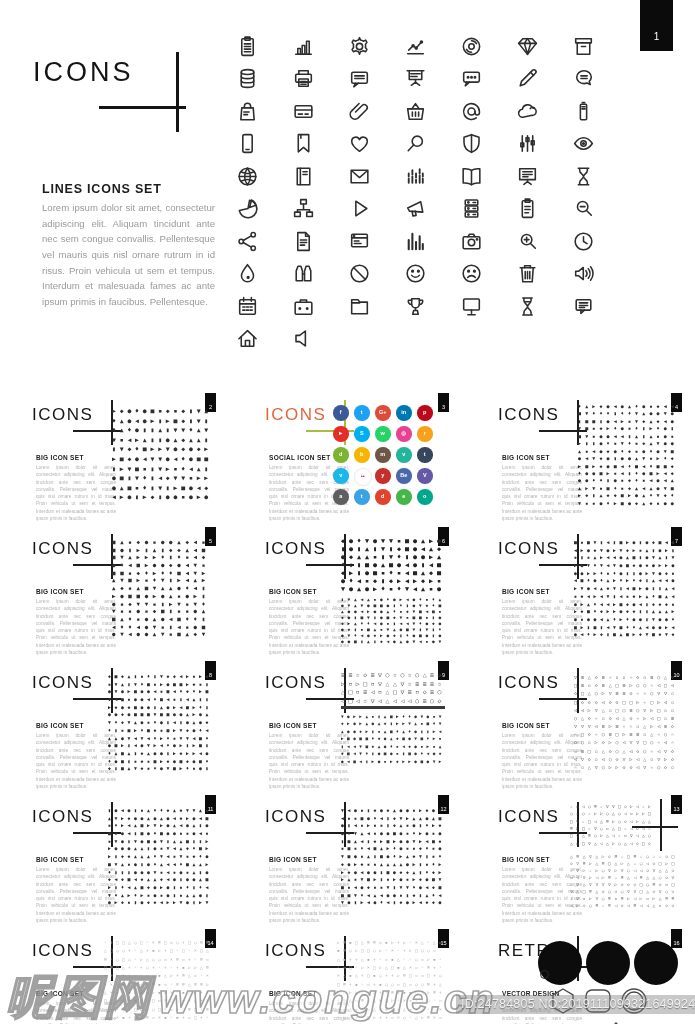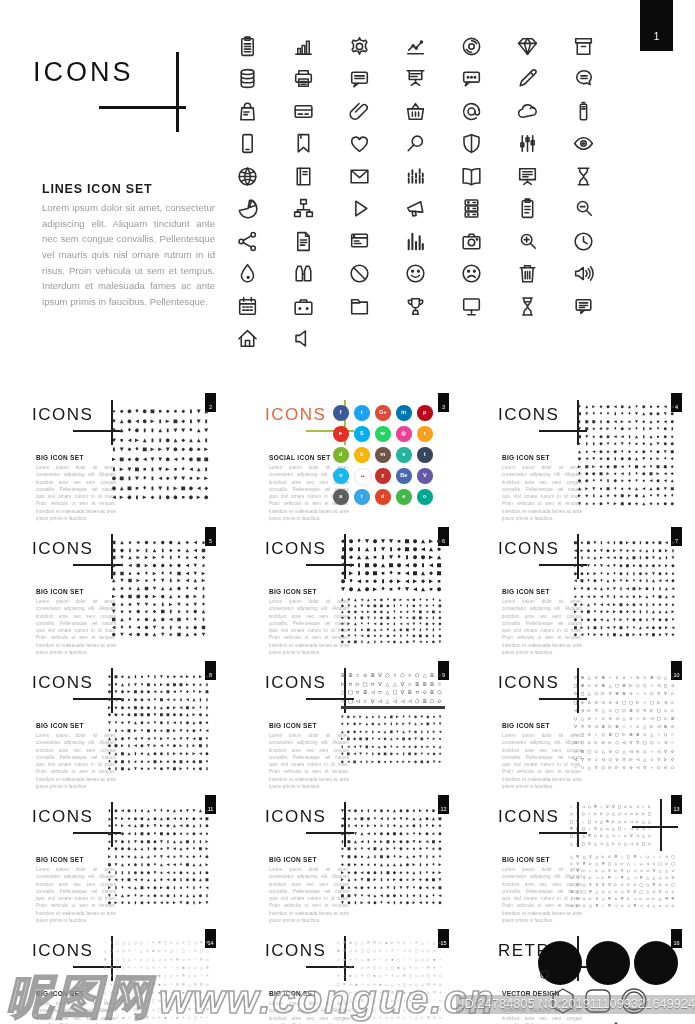--- a/index.html
+++ b/index.html
@@ -43,21 +43,21 @@
 </head>
 <body>
 
 <div id="page">
 
   <section id="main-slide">
     <div class="badge" id="main-badge">1</div>
     <h1 id="main-title">ICONS</h1>
     <div class="crossline" id="main-cross-v"></div>
     <div class="crossline" id="main-cross-h"></div>
-    <h2 id="main-heading">LINES ICON SET</h2>
+    <h2 id="main-heading">LINES ICONS SET</h2>
     <p id="main-body">Lorem ipsum dolor sit amet, consectetur adipiscing elit. Aliquam tincidunt ante nec sem congue convallis. Pellentesque vel mauris quis nisl ornare rutrum in id risus. Proin vehicula ut sem et tempus. Interdum et malesuada fames ac ante ipsum primis in faucibus. Pellentesque.</p>
     <div id="main-icon-grid">
         <span class="ico">
           <svg viewBox="0 0 24 24" fill="none" stroke="currentColor" stroke-width="1.5" stroke-linecap="round" stroke-linejoin="round">
             <rect x="6.5" y="4.5" width="11" height="16" rx="1"></rect>
             <rect x="9.5" y="3" width="5" height="3" rx="0.5"></rect>
             <path d="M9 9.5h6M9 12h6M9 14.5h6M9 17h6"></path>
           </svg>
         </span>
         <span class="ico">

